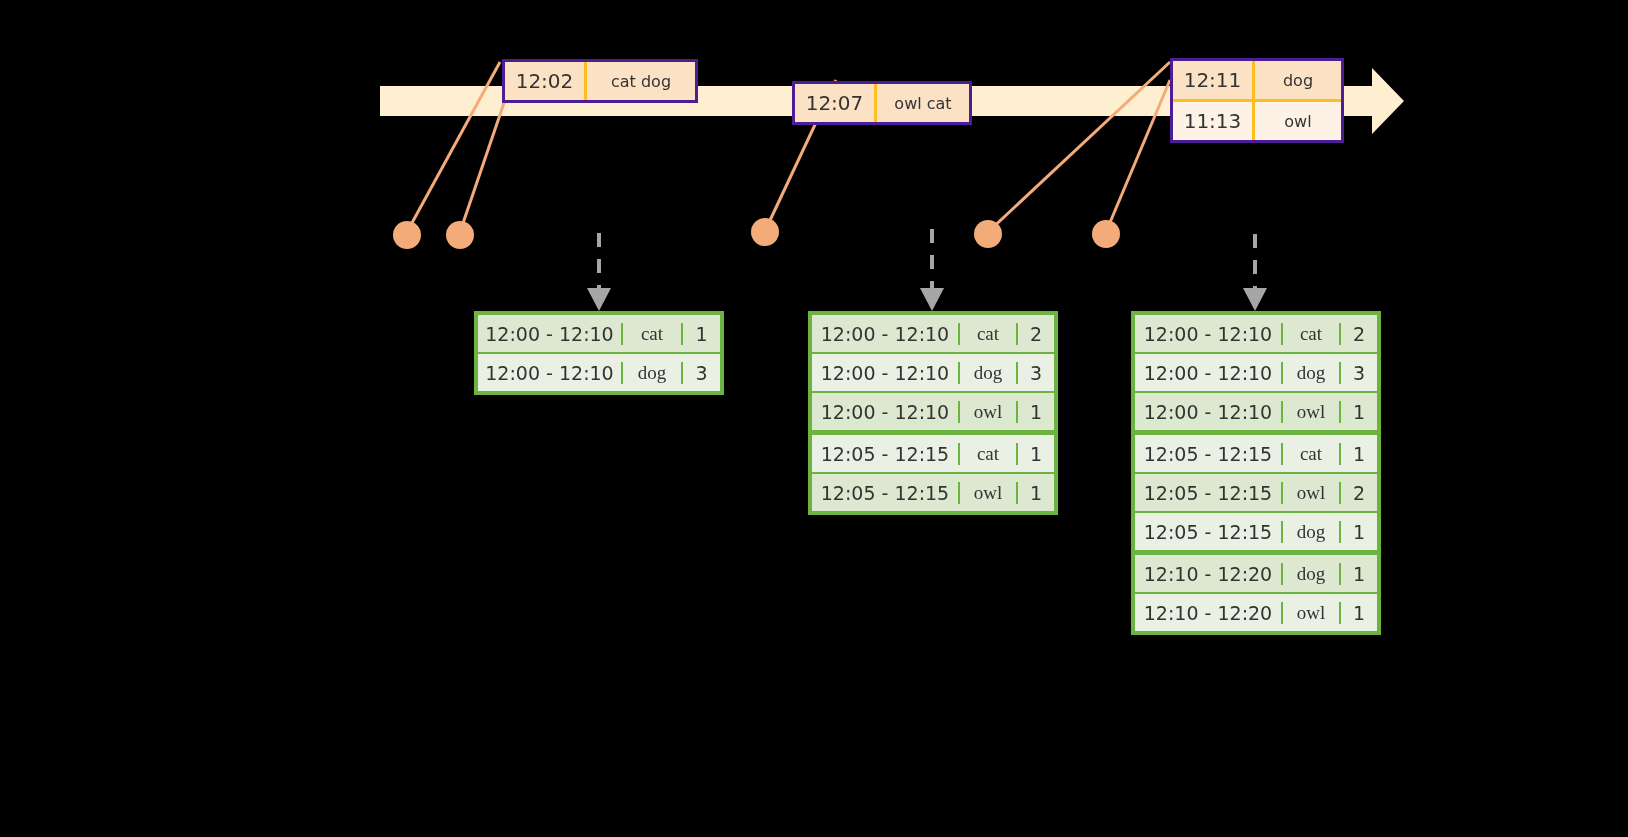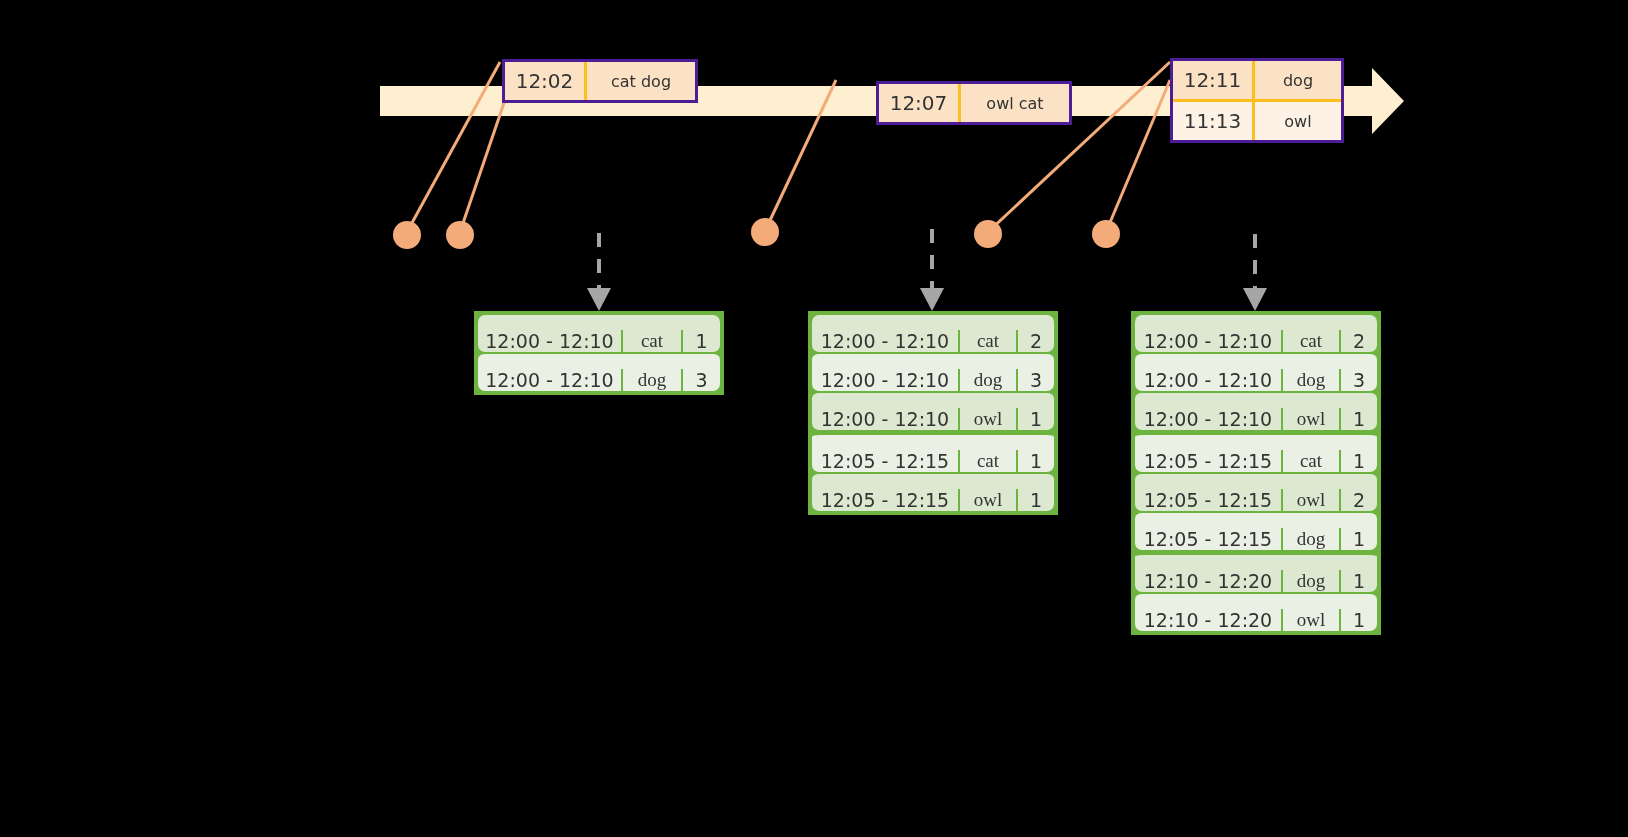--- a/index.html
+++ b/index.html
@@ -79,23 +79,22 @@
 
   
   .result-table {
     position: absolute;
     border: 4px solid #6db33f;
     box-sizing: border-box;
     background: #6db33f;
   }
   .rt-row {
     display: flex;
-    align-items: flex-end;
+    align-items: center;
     height: 37px;
-    border-radius: 7px;
   }
   .rt-row.shade { background: #dde8d0; }
   .rt-row.plain { background: #eaf0e3; }
   .rt-row + .rt-row { border-top: 2px solid #6db33f; }
   .rt-row.group-end + .rt-row { border-top: 5px solid #6db33f; }
   .rt-range {
     display: flex;
     align-items: center;
     justify-content: center;
     font-size: 19px;
@@ -175,21 +174,21 @@
     </g>
   </svg>
 
   <div class="event-box" style="left:502px; top:59px; width:196px;">
     <div class="event-row shade">
       <div class="ev-time">12:02</div>
       <div class="ev-words">cat dog</div>
     </div>
   </div>
 
-  <div class="event-box" style="left:876px; top:81px; width:196px;">
+  <div class="event-box" style="left:792px; top:81px; width:180px;">
     <div class="event-row shade">
       <div class="ev-time">12:07</div>
       <div class="ev-words">owl cat</div>
     </div>
   </div>
 
   <div class="event-box" style="left:1170px; top:58px; width:174px;">
     <div class="event-row shade">
       <div class="ev-time">12:11</div>
       <div class="ev-words">dog</div>

